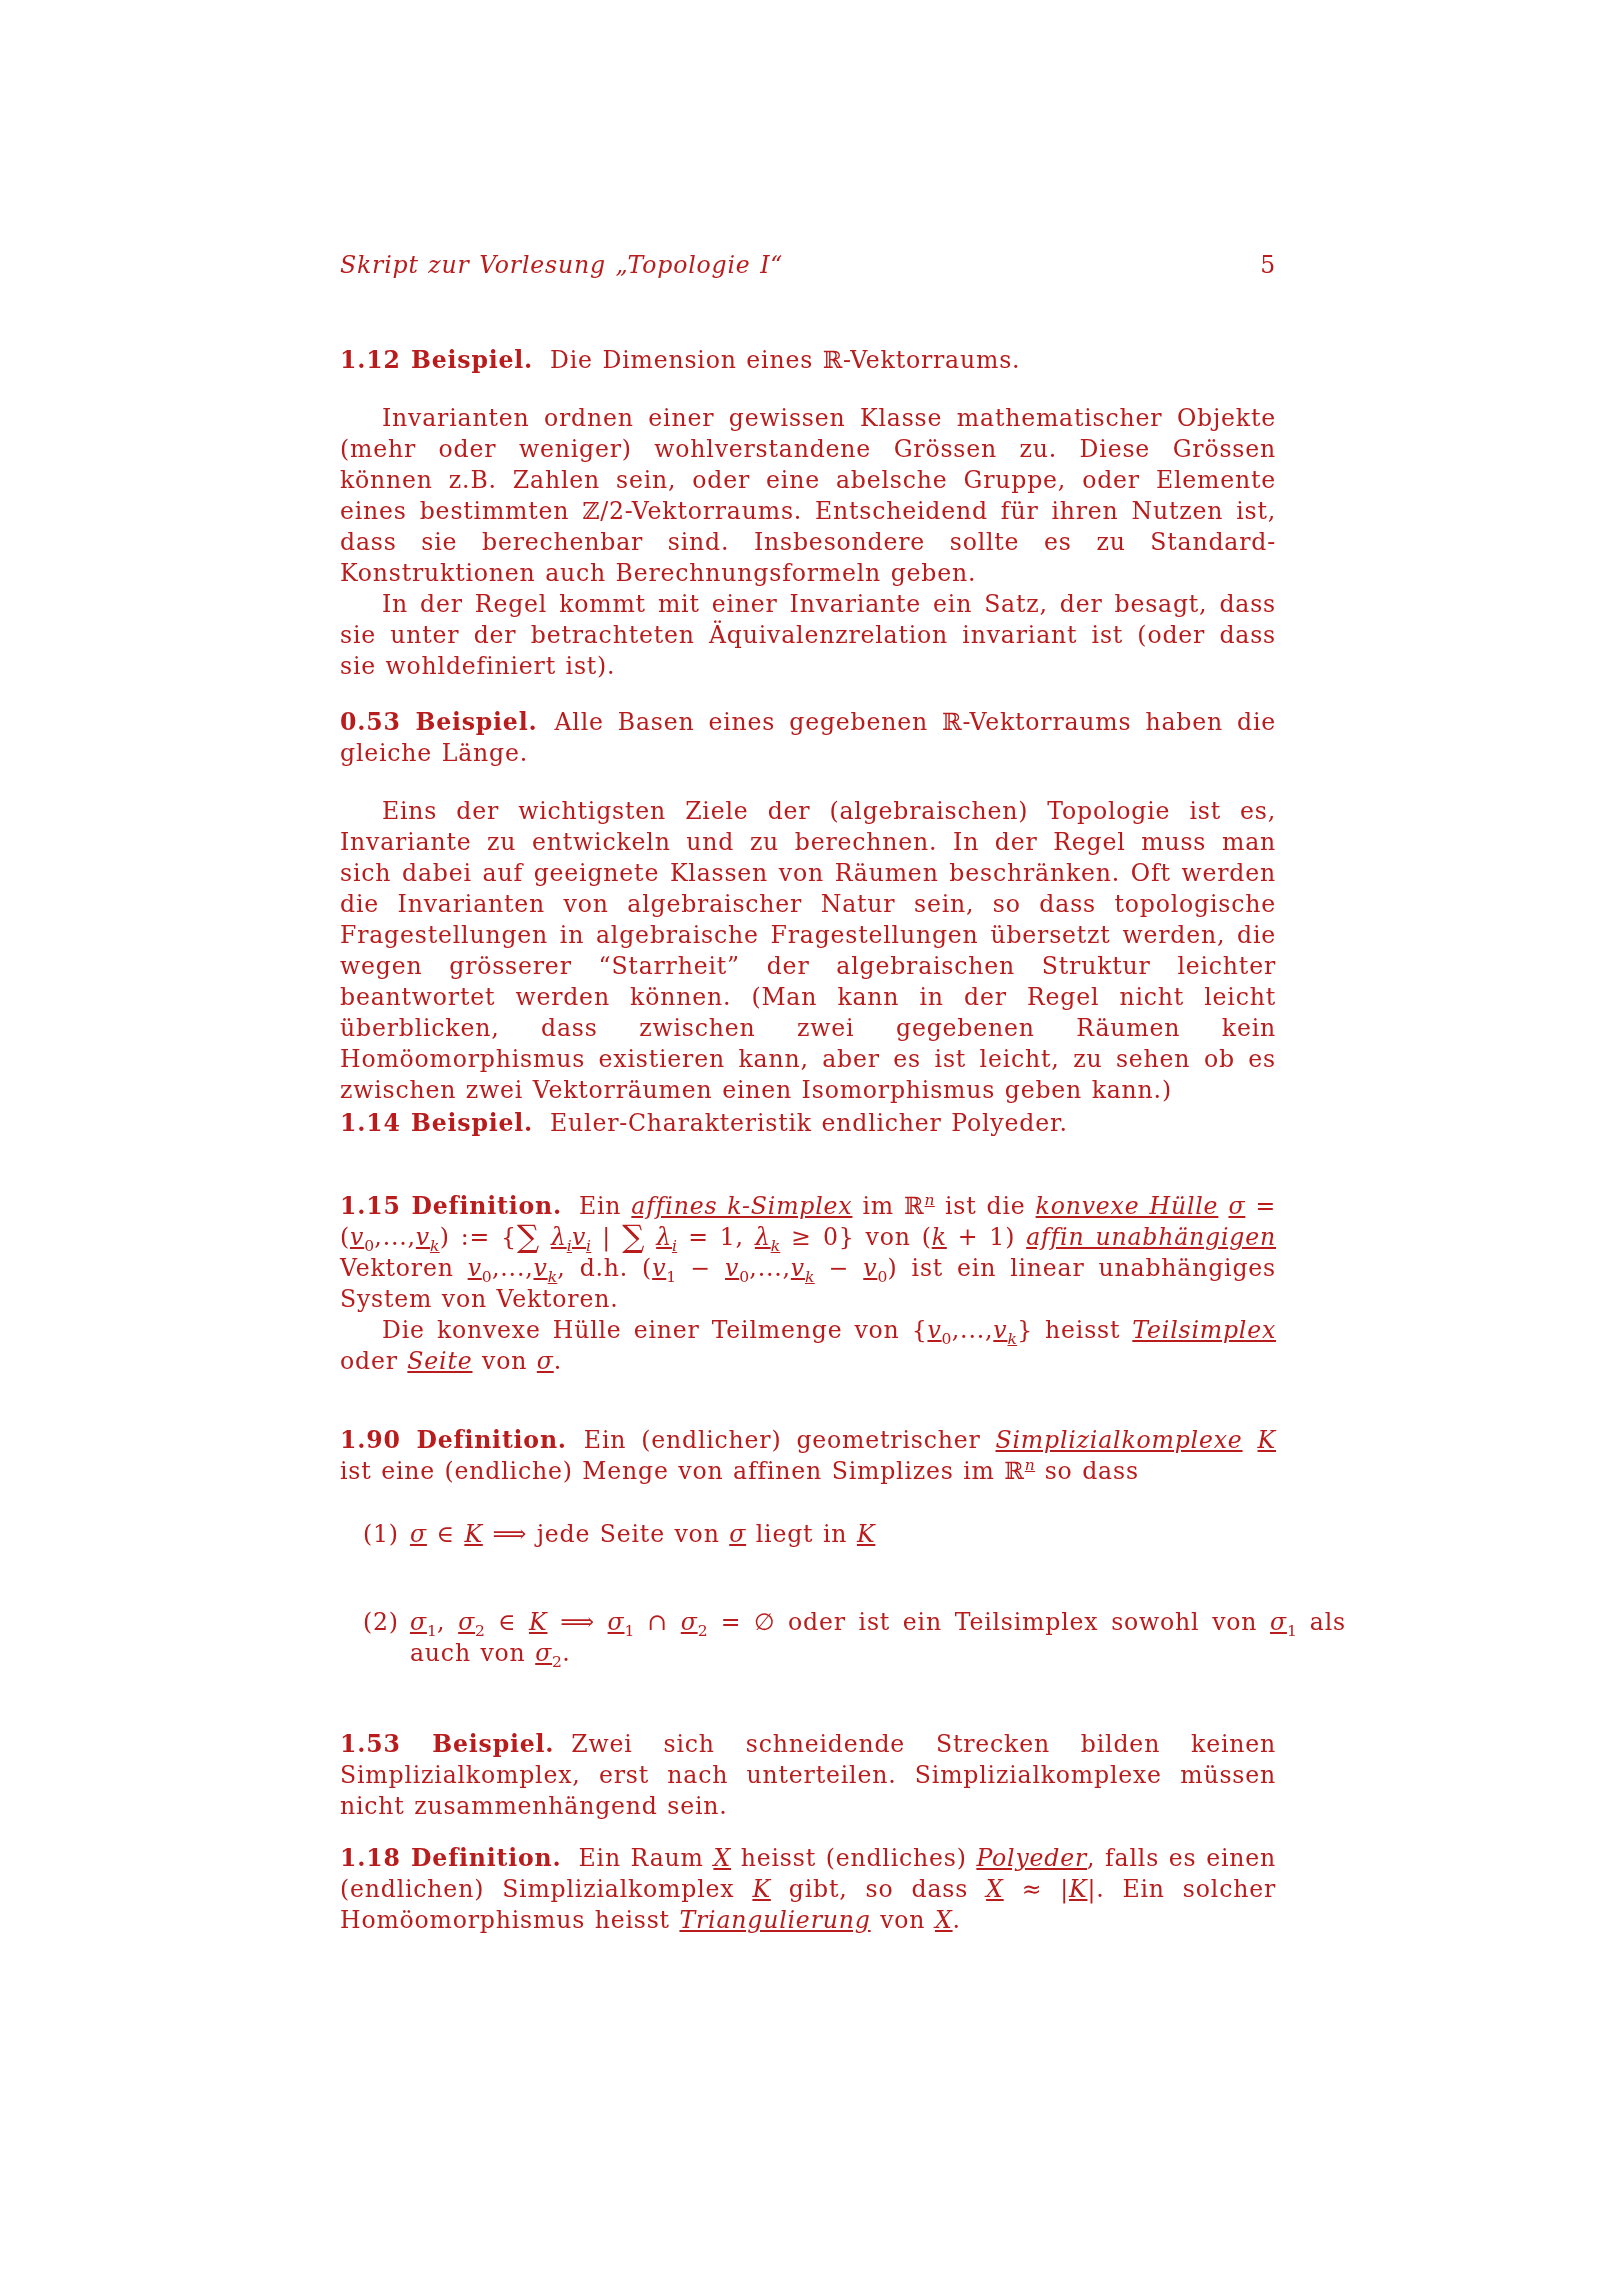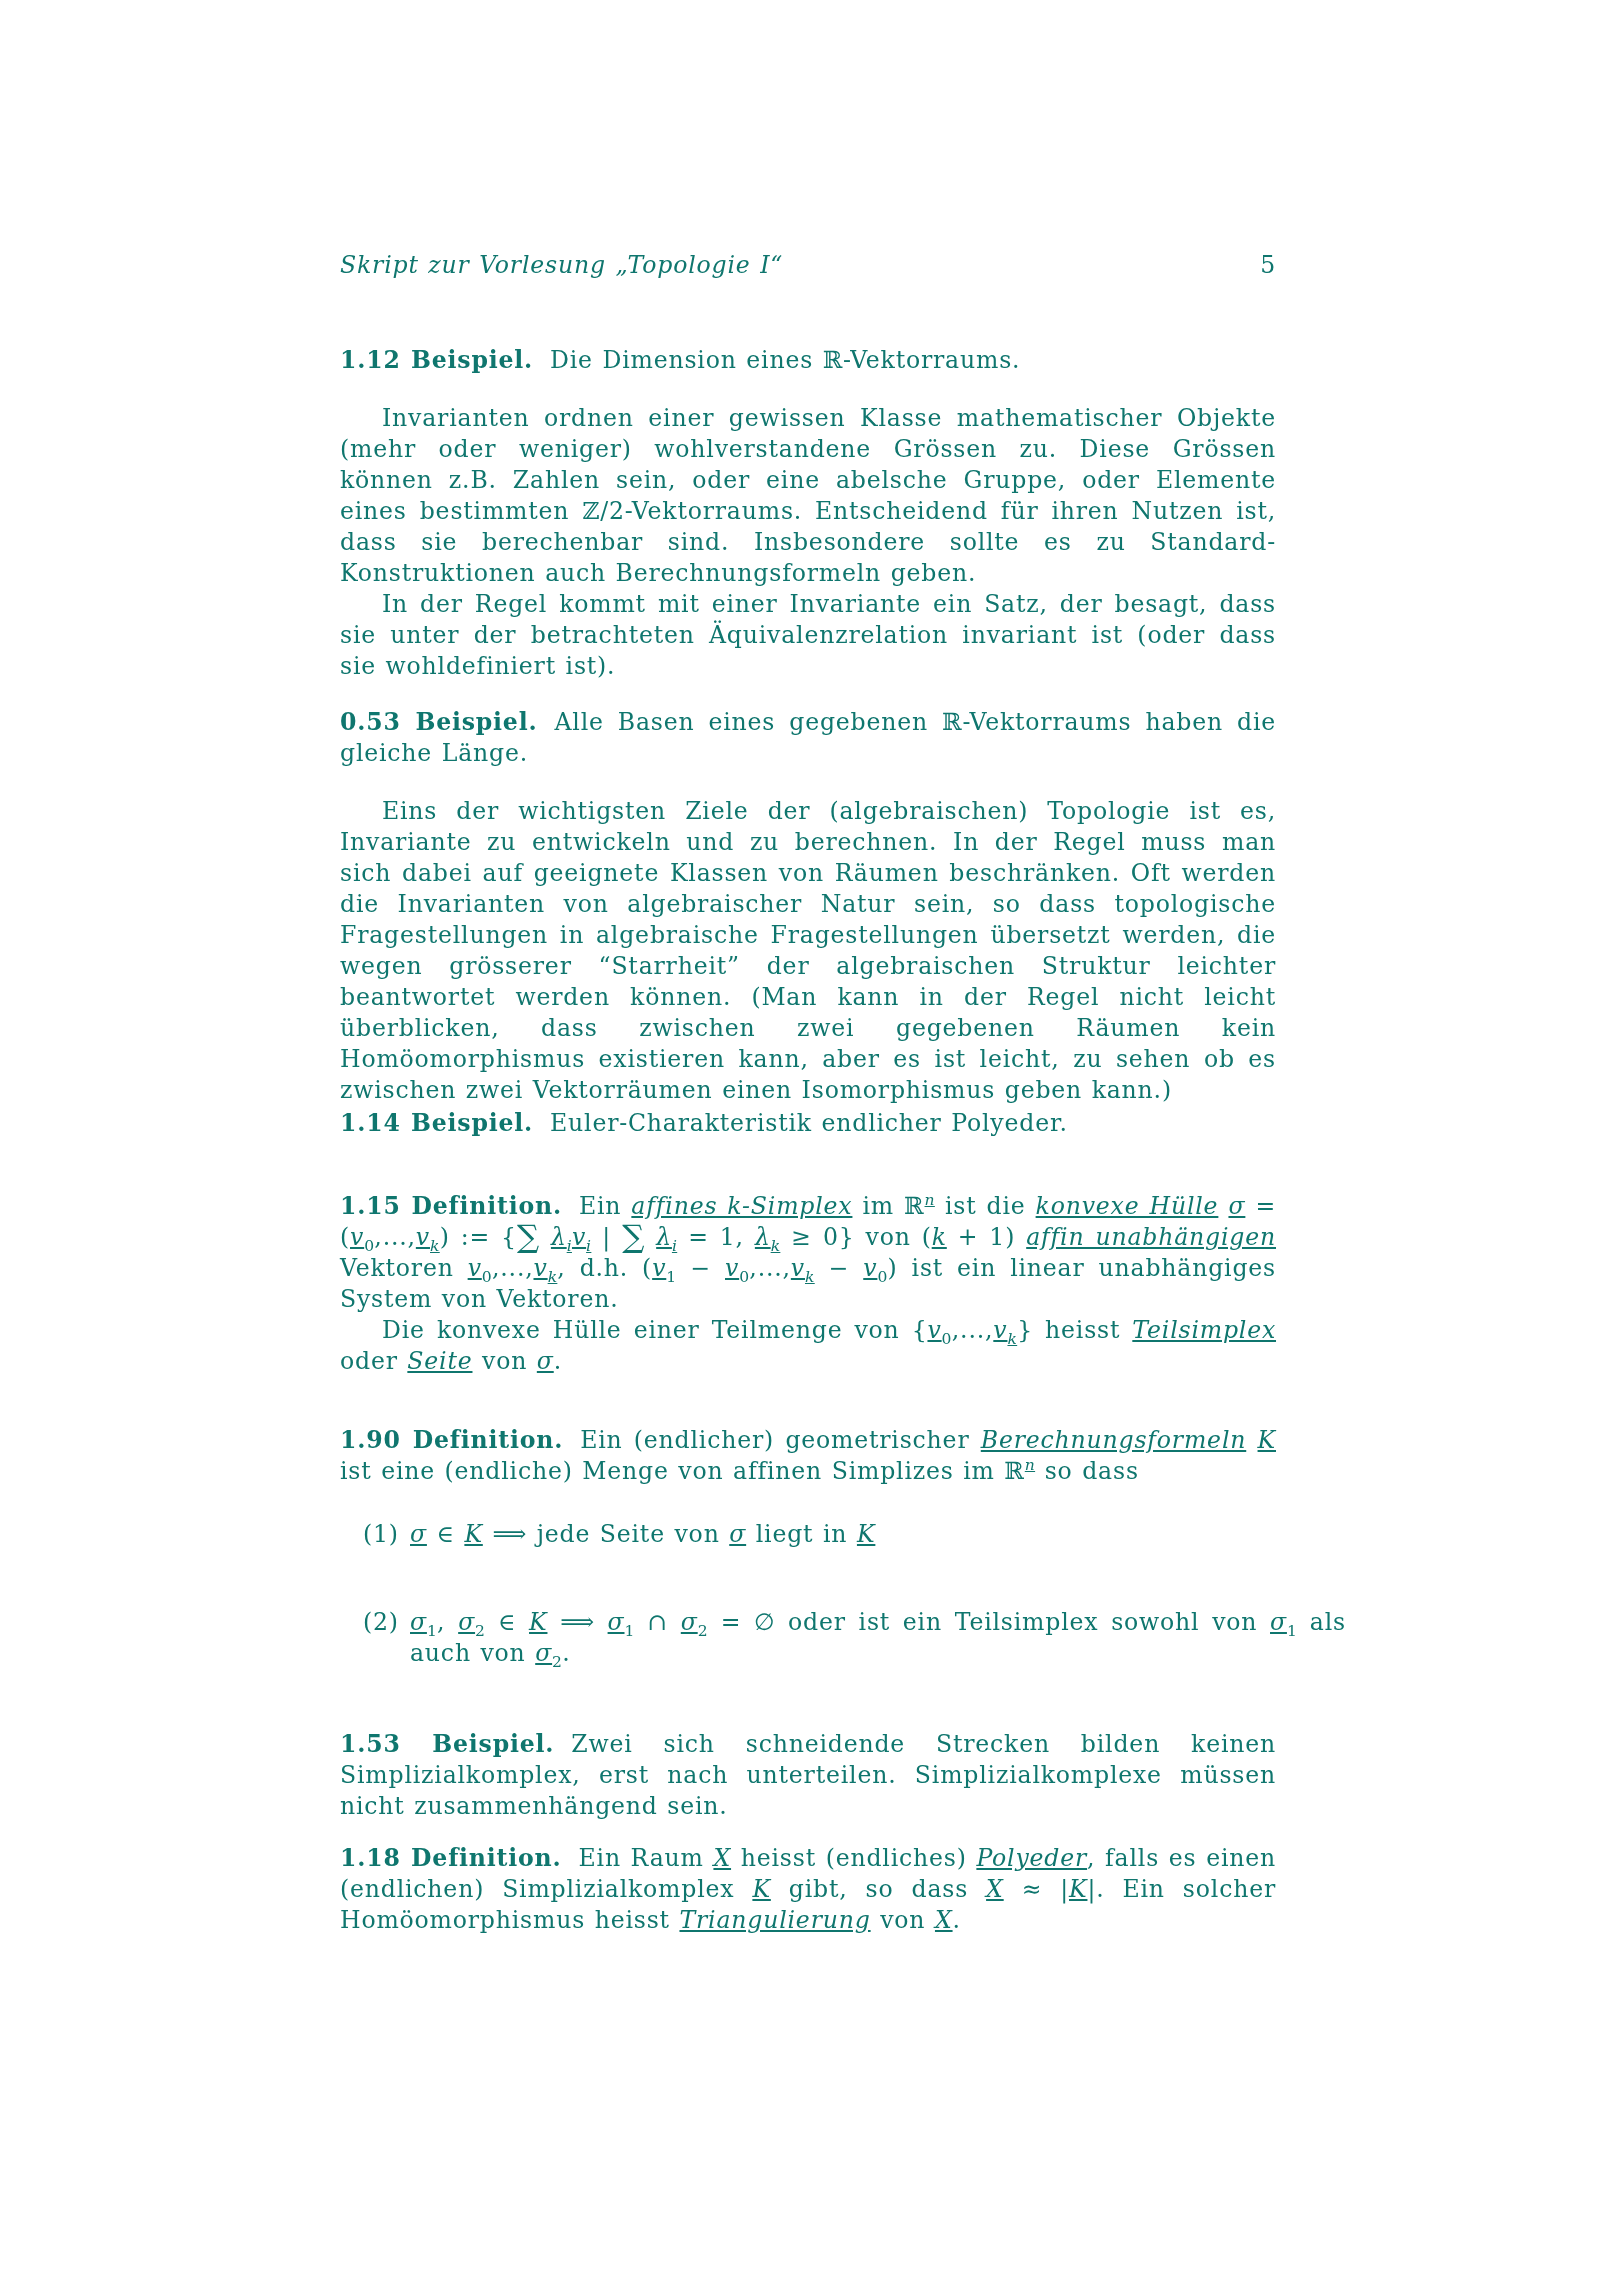--- a/index.html
+++ b/index.html
@@ -2,21 +2,21 @@
 <html lang="de" style="font-size:10.5px"><head>
 <meta charset="utf-8">
 <title>Skript zur Vorlesung „Topologie I“ – Seite 5</title>
 <style>
   html,body{margin:0;padding:0;background:#ffffff;}
   .page{
     position:relative;
     width:1570px;
     height:2295px;
     background:#ffffff;
-    color:#0f766e;
+    color:#b91c1c;
     font-family:"DejaVu Serif","Liberation Serif","DejaVu Sans",serif;
     font-size:23.6px;
     line-height:31px;
     letter-spacing:0.8px;
     word-spacing:1.3px;
     overflow:hidden;
   }
   .running-header{
     position:absolute;
     left:340px; top:250px;
@@ -63,21 +63,21 @@
 
   <p class="block para indent" style="top:796px">Eins der wichtigsten Ziele der (algebraischen) Topologie ist es, Invariante zu entwickeln und zu berechnen. In der Regel muss man sich dabei auf geeignete Klassen von Räumen beschränken. Oft werden die Invarianten von algebraischer Natur sein, so dass topologische Fragestellungen in algebraische Fragestellungen übersetzt werden, die wegen grösserer “Starrheit” der algebraischen Struktur leichter beantwortet werden können. (Man kann in der Regel nicht leicht überblicken, dass zwischen zwei gegebenen Räumen kein Homöomorphismus existieren kann, aber es ist leicht, zu sehen ob es zwischen zwei Vektorräumen einen Isomorphismus geben kann.)</p>
 
   <p class="block para" style="top:1108px"><b class="lbl">1.14 Beispiel.</b><span>Euler-Charakteristik endlicher Polyeder.</span></p>
 
   <div class="block" style="top:1191px">
     <p class="para"><b class="lbl">1.15 Definition.</b><span>Ein <span class="em">affines k-Simplex</span> im ℝ<sup class="em">n</sup> ist die <span class="em">konvexe Hülle</span> <span class="em">σ</span> = (<span class="em">v</span><sub>0</sub>,...,<span class="em">v</span><sub class="em">k</sub>) := {<span class="lg">∑</span> <span class="em">λ</span><sub class="em">i</sub><span class="em">v</span><sub class="em">i</sub> | <span class="lg">∑</span> <span class="em">λ</span><sub class="em">i</sub> = 1, <span class="em">λ</span><sub class="em">k</sub> ≥ 0} von (<span class="em">k</span> + 1) <span class="em">affin unabhängigen</span> Vektoren <span class="em">v</span><sub>0</sub>,...,<span class="em">v</span><sub class="em">k</sub>, d.h. (<span class="em">v</span><sub>1</sub> − <span class="em">v</span><sub>0</sub>,...,<span class="em">v</span><sub class="em">k</sub> − <span class="em">v</span><sub>0</sub>) ist ein linear unabhängiges System von Vektoren.</span></p>
     <p class="para indent">Die konvexe Hülle einer Teilmenge von {<span class="em">v</span><sub>0</sub>,...,<span class="em">v</span><sub class="em">k</sub>} heisst <span class="em">Teilsimplex</span> oder <span class="em">Seite</span> von <span class="em">σ</span>.</p>
   </div>
 
-  <p class="block para" style="top:1425px"><b class="lbl">1.90 Definition.</b><span>Ein (endlicher) geometrischer <span class="em">Berechnungsformeln</span> <span class="em">K</span> ist eine (endliche) Menge von affinen Simplizes im ℝ<sup class="em">n</sup> so dass</span></p>
+  <p class="block para" style="top:1425px"><b class="lbl">1.90 Definition.</b><span>Ein (endlicher) geometrischer <span class="em">Simplizialkomplexe</span> <span class="em">K</span> ist eine (endliche) Menge von affinen Simplizes im ℝ<sup class="em">n</sup> so dass</span></p>
 
   <div class="block item" style="top:1519px">
     <span class="marker">(1)</span>
     <p class="para"><span class="em">σ</span> ∈ <span class="em">K</span>  ⟹  jede Seite von <span class="em">σ</span> liegt in <span class="em">K</span></p>
   </div>
 
   <div class="block item" style="top:1576px">
     <span class="marker">(2)</span>
     <p class="para"><span class="em">σ</span><sub>1</sub>, <span class="em">σ</span><sub>2</sub> ∈ <span class="em">K</span>  ⟹  <span class="em">σ</span><sub>1</sub> ∩ <span class="em">σ</span><sub>2</sub> = ∅ oder ist ein Teilsimplex sowohl von <span class="em">σ</span><sub>1</sub> als auch von <span class="em">σ</span><sub>2</sub>.</p>
   </div>

